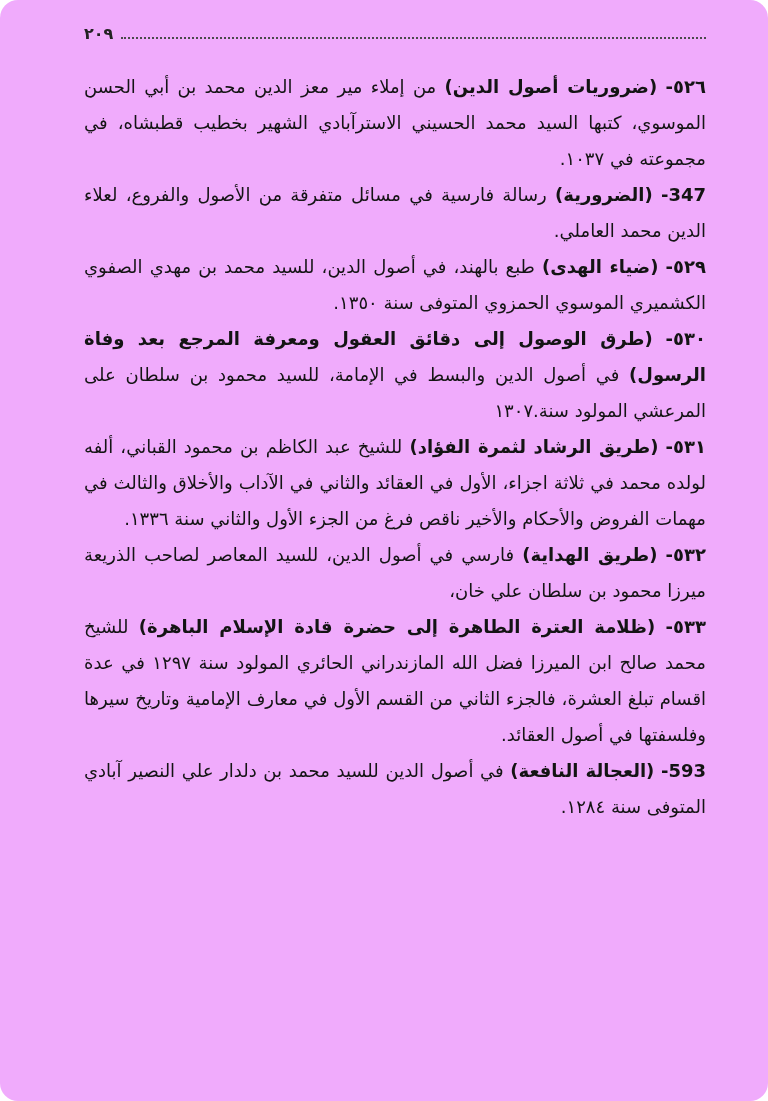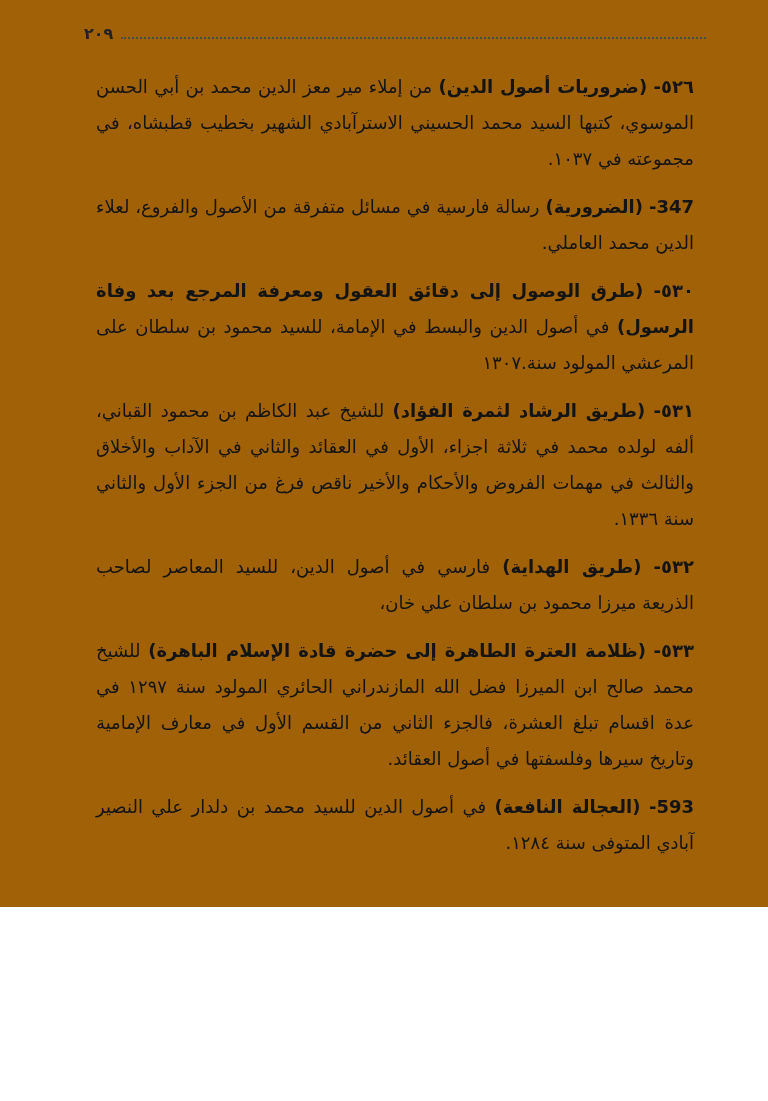--- a/index.html
+++ b/index.html
@@ -1,26 +1,27 @@
 <!DOCTYPE html>
 <html lang="ar" dir="rtl"><head>
 <meta charset="utf-8">
 <style>
   html, body { margin: 0; padding: 0; background: #ffffff; }
   .page {
     position: relative;
     width: 768px;
-    height: 907px;
-    background: #a16207;
+    height: 1101px;
+    background: #f0abfc;
     color: #141414;
     font-family: "DejaVu Sans", sans-serif;
     padding: 26px 62px 20px 84px;
     box-sizing: border-box;
     direction: rtl;
     overflow: hidden;
+    border-radius: 18px;
   }
   .header {
     direction: ltr;
     display: flex;
     align-items: flex-end;
     gap: 8px;
     font-weight: bold;
     font-size: 16px;
     color: #222222;
     margin-bottom: 26px;
@@ -34,40 +35,41 @@
     flex: 1;
     border-bottom: 2px dotted #4a4a4a;
     margin-bottom: 4px;
     height: 0;
   }
   .content {
     font-size: 18px;
     line-height: 36px;
     text-align: justify;
   }
-  .entry { margin: 12px; }
+  .entry { margin: 0; }
   .b { font-weight: bold; }
 </style>
 </head>
 <body>
 
 <div class="page">
 
   <div class="header">
     <span class="page-num">٢٠٩</span>
     <span class="dots"></span>
   </div>
 
   <div class="content">
 
     <p class="entry"><span class="b">٥٢٦-</span> <span class="b">(ضروريات أصول الدين)</span> <span>من إملاء مير معز الدين محمد بن أبي الحسن الموسوي، كتبها السيد محمد الحسيني الاسترآبادي الشهير بخطيب قطبشاه، في مجموعته في ١٠٣٧.</span></p>
 
     <p class="entry"><span class="b">347-</span> <span class="b">(الضرورية)</span> <span>رسالة فارسية في مسائل متفرقة من الأصول والفروع، لعلاء الدين محمد العاملي.</span></p>
 
 
+    <p class="entry"><span class="b">٥٢٩-</span> <span class="b">(ضياء الهدى)</span> <span>طبع بالهند، في أصول الدين، للسيد محمد بن مهدي الصفوي الكشميري الموسوي الحمزوي المتوفى سنة ١٣٥٠.</span></p>
 
     <p class="entry"><span class="b">٥٣٠-</span> <span class="b">(طرق الوصول إلى دقائق العقول ومعرفة المرجع بعد وفاة الرسول)</span> <span>في أصول الدين والبسط في الإمامة، للسيد محمود بن سلطان على المرعشي المولود سنة.١٣٠٧</span></p>
 
     <p class="entry"><span class="b">٥٣١-</span> <span class="b">(طريق الرشاد لثمرة الفؤاد)</span> <span>للشيخ عبد الكاظم بن محمود القباني، ألفه لولده محمد في ثلاثة اجزاء، الأول في العقائد والثاني في الآداب والأخلاق والثالث في مهمات الفروض والأحكام والأخير ناقص فرغ من الجزء الأول والثاني سنة ١٣٣٦.</span></p>
 
     <p class="entry"><span class="b">٥٣٢-</span> <span class="b">(طريق الهداية)</span> <span>فارسي في أصول الدين، للسيد المعاصر لصاحب الذريعة ميرزا محمود بن سلطان علي خان،</span></p>
 
     <p class="entry"><span class="b">٥٣٣-</span> <span class="b">(ظلامة العترة الطاهرة إلى حضرة قادة الإسلام الباهرة)</span> <span>للشيخ محمد صالح ابن الميرزا فضل الله المازندراني الحائري المولود سنة ١٢٩٧ في عدة اقسام تبلغ العشرة، فالجزء الثاني من القسم الأول في معارف الإمامية وتاريخ سيرها وفلسفتها في أصول العقائد.</span></p>
 
 

